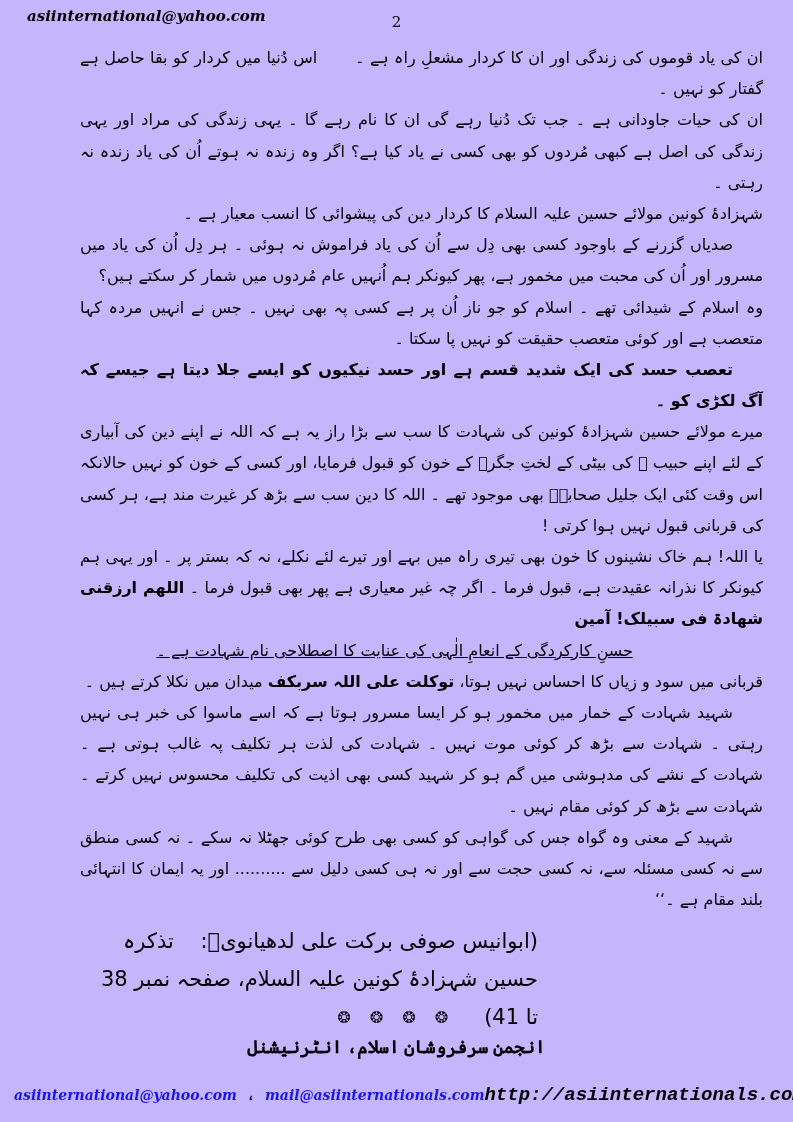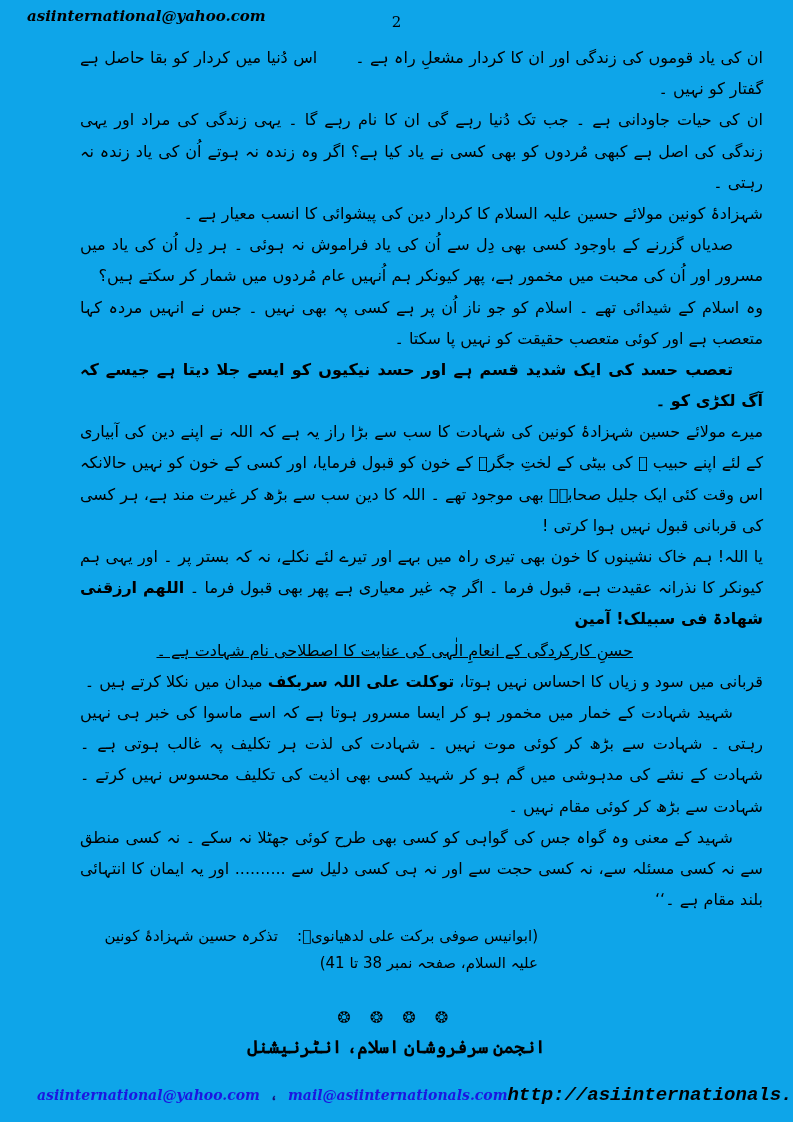--- a/index.html
+++ b/index.html
@@ -2,21 +2,21 @@
 <html lang="ur"><head>
 <meta charset="utf-8">
 <style>
   * { box-sizing: border-box; margin: 0; padding: 0; }
   html, body { background: #ffffff; }
   .page {
     position: relative;
     width: 793px;
     height: 1122px;
     margin: 0 auto;
-    background: #0ea5e9;
+    background: #c4b5fd;
     overflow: hidden;
     font-family: "DejaVu Sans", sans-serif;
   }
   .header-email {
     position: absolute;
     top: 7px;
     left: 27px;
     font-family: "DejaVu Serif", serif;
     font-style: italic;
     font-weight: bold;
@@ -48,21 +48,21 @@
   .doc-body p { margin: 0; }
   .doc-body p.indent-sm { text-indent: 30px; }
   .doc-body p.indent-lg { text-indent: 130px; text-decoration: underline; }
   .seg-bold { font-weight: 700; }
   .citation {
     direction: rtl;
     text-align: right;
     margin-top: 8px;
     margin-left: 15px;
     padding-right: 225px;
-    font-size: 15px;
+    font-size: 21px;
     line-height: 1.8;
     color: #000000;
   }
   .ornaments {
     position: absolute;
     top: 1008px;
     left: 0;
     width: 100%;
     text-align: center;
     font-size: 16px;
@@ -79,21 +79,21 @@
     font-weight: 700;
     font-size: 18px;
     color: #000000;
     font-family: Liberation Serif, serif;
   }
   .footer-row {
     position: absolute;
     bottom: 16px;
     left: 0;
     width: 100%;
-    padding: 0 37px;
+    padding: 0 14px;
     display: flex;
     justify-content: space-between;
     align-items: baseline;
   }
   .footer-emails {
     font-family: "DejaVu Serif", serif;
     font-style: italic;
     font-weight: bold;
     font-size: 14px;
     color: #1b16e0;

